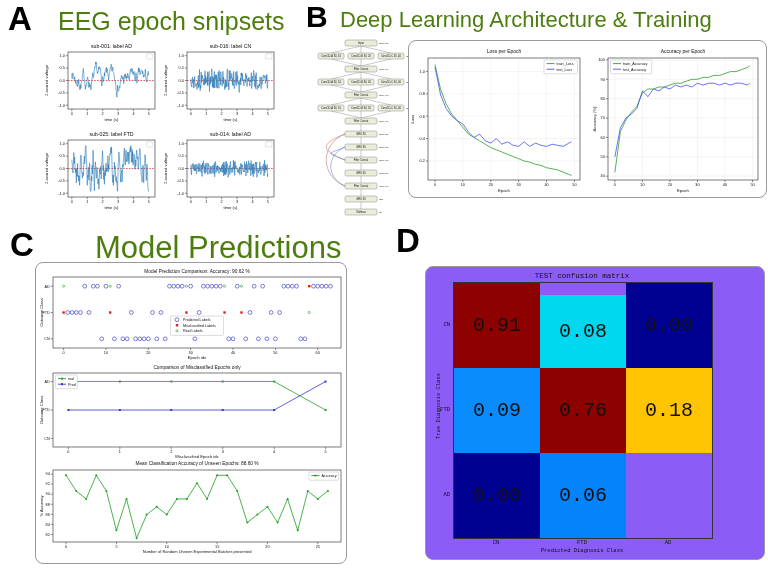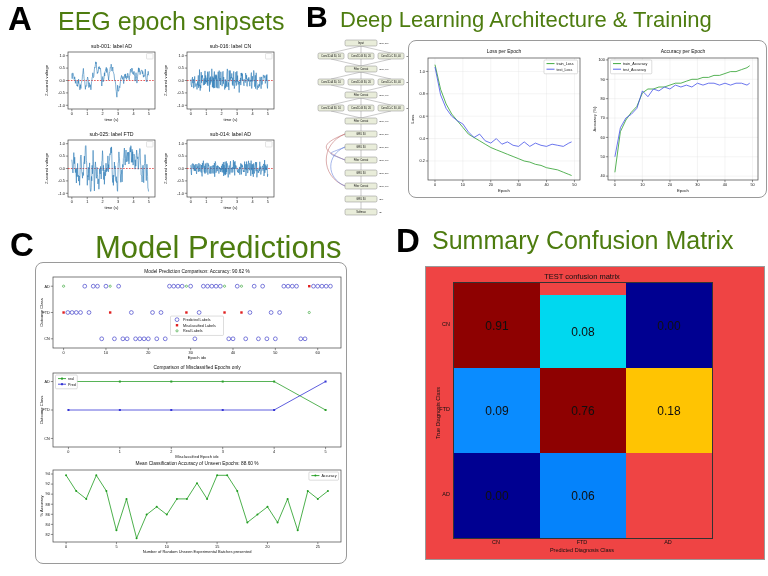--- a/index.html
+++ b/index.html
@@ -3,24 +3,24 @@
 <meta charset="utf-8">
 <style>
   html,body{margin:0;padding:0;background:#fff;}
   #root{position:relative;width:768px;height:576px;background:#ffffff;
         font-family:"Liberation Sans",sans-serif;overflow:hidden;}
   .plabel{position:absolute;font-weight:bold;font-size:33px;color:#000;line-height:1;}
   .ptitle{position:absolute;color:#4d7c0f;line-height:1.1;}
   .borderbox{position:absolute;border:1.5px solid #9a9a9a;border-radius:8px;background:#fff;}
   svg{position:absolute;overflow:visible;}
   svg text{font-family:"Liberation Sans",sans-serif;fill:#111;}
-  #confusion{position:absolute;border:1.5px solid #9a9a9a;border-radius:0;background:#ef4444;}
+  #confusion{position:absolute;border:1.5px solid #9a9a9a;border-radius:8px;background:#8b5cf6;font-family:Liberation Mono, monospace;}
   #confusion .cmtitle{position:absolute;text-align:center;font-size:7.5px;color:#111;}
   #cmgrid{position:absolute;display:grid;border:1px solid #333;}
-  .cmcell{display:flex;align-items:center;justify-content:center;font-size:12px;color:#101010;text-align:center;}
+  .cmcell{display:flex;align-items:center;justify-content:center;font-size:20px;color:#101010;text-align:center;}
   .cmrowlab{position:absolute;font-size:5.5px;color:#111;text-align:right;}
   .cmcollab{position:absolute;font-size:5.5px;color:#111;text-align:center;}
   .cmxlab{position:absolute;font-size:5.5px;color:#111;text-align:center;}
   .cmylab{position:absolute;font-size:5.5px;color:#111;transform:rotate(-90deg);transform-origin:0 0;white-space:nowrap;}
 </style>
 </head>
 <body>
 
 <div id="root">
 
@@ -557,21 +557,20 @@
       <circle cx="269.7692307692308" cy="36.046153846153814" r="1" fill="#1f9c1f"></circle>
       <circle cx="279.83916083916085" cy="43.90069930069928" r="1" fill="#1f9c1f"></circle>
       <circle cx="289.9090909090909" cy="36.046153846153814" r="1" fill="#1f9c1f"></circle>
       <rect x="270.9" y="17" width="29.6" height="8.2" fill="#ffffff" stroke="#aaa" stroke-width="0.4" rx="1"></rect>
       <line x1="273.4" y1="20.6" x2="281.4" y2="20.6" stroke="#1f9c1f" stroke-width="0.9"></line>
       <circle cx="277.4" cy="20.6" r="1" fill="#1f9c1f"></circle>
       <text x="283.4" y="21.900000000000002" font-size="3.7" text-anchor="start">Accuracy</text>
     </svg>
 
   <span class="plabel" style="left:396px;top:224px;">D</span>
-  <span class="ptitle" style="left:432px;top:227px;font-size:25px;">Summary Confusion Matrix</span>
   <div id="confusion" style="left:425px;top:266px;width:338px;height:292px;">
       <div class="cmtitle" style="left: 27px; top: 5px; width: 258px;">TEST confusion matrix</div>
       <div id="cmgrid" style="left: 27px; top: 15px; width: 258px; height: 255px; grid-template-columns: repeat(3, 86px); grid-template-rows: repeat(3, 85px);">
         <div class="cmcell" style="background: rgb(142, 1, 1);">0.91</div>
         <div class="cmcell" style="background: rgb(0, 216, 239); margin-top: 12px;">0.08</div>
         <div class="cmcell" style="background: rgb(0, 0, 145);">0.00</div>
         <div class="cmcell" style="background: rgb(10, 140, 255);">0.09</div>
         <div class="cmcell" style="background: rgb(142, 1, 1);">0.76</div>
         <div class="cmcell" style="background: rgb(255, 196, 2);">0.18</div>
         <div class="cmcell" style="background: rgb(0, 0, 145);">0.00</div>

